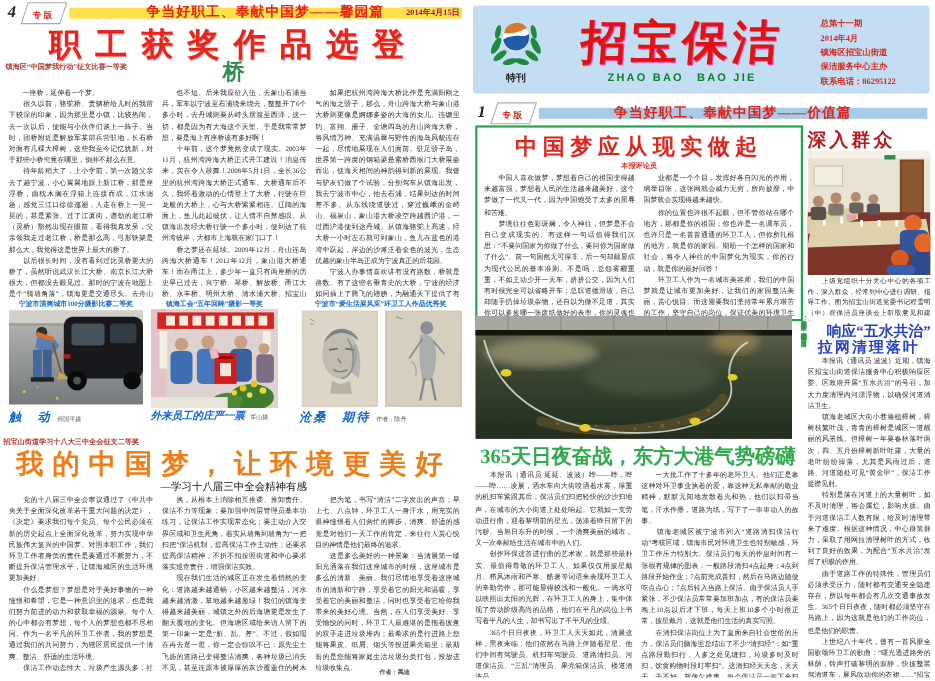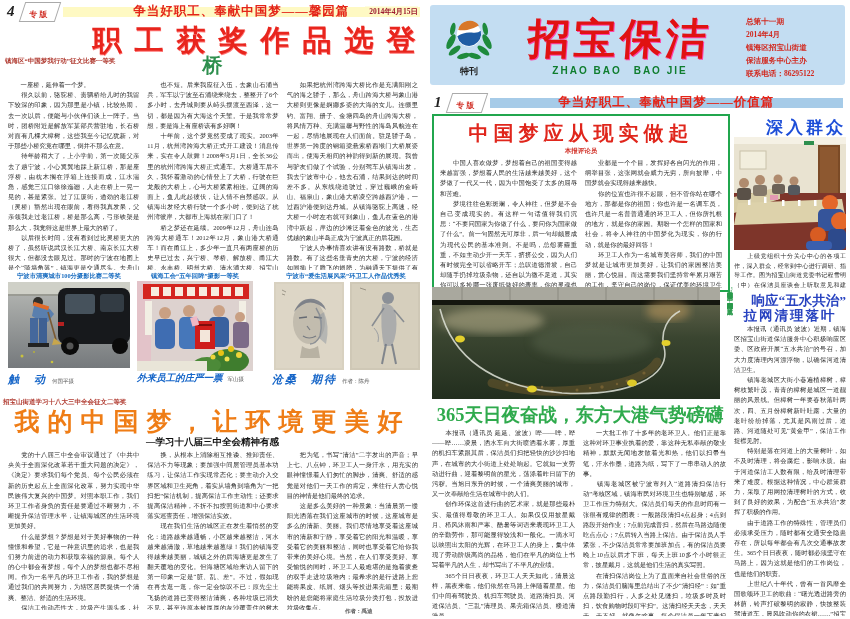--- a/index.html
+++ b/index.html
@@ -7,33 +7,33 @@
   .page{position:absolute;top:0;height:619px;background:#fff;}
   #pageL{left:0;width:425px;}
   #pageR{left:425px;width:425px;}
   .abs{position:absolute;}
   
   .kicker{position:absolute;display:flex;align-items:center;height:17px;}
   .pgnum{font-size:15px;font-weight:bold;font-style:italic;padding:0 3px;}
   .ptag{border:1px solid #aaa;transform:skewX(-18deg);padding:0 7px;margin-left:4px;background:#fff;}
   .ptag i{display:inline-block;transform:skewX(18deg);font-style:normal;font-size:8px;font-weight:bold;color:#d2332a;letter-spacing:2px;}
   .strip{flex:1;height:10px;margin-left:5px;position:relative;}
-  .strip.pink{background:#fef9c3;}
+  .strip.pink{background:#fde047;}
   .strip.blue{background:#a6cbe8;}
   .slogan{position:absolute;left:0;right:0;top:50%;transform:translateY(-53%);text-align:center;font-size:12.5px;font-weight:bold;color:#e42418;letter-spacing:1px;white-space:nowrap;}
   .kdate{position:absolute;right:2px;top:50%;transform:translateY(-55%);font-size:7.5px;font-weight:bold;color:#9c1a30;background:inherit;padding-left:4px;}
   
   .hl-red{font-size:29px;font-weight:bold;color:#e8251d;letter-spacing:13px;text-align:center;white-space:nowrap;text-shadow:.5px .5px 0 #f77;}
   .hl-orange{font-size:25px;font-weight:bold;color:#ef7d16;letter-spacing:8px;text-align:center;white-space:nowrap;}
   .hl-green-sm{font-size:20px;font-weight:bold;color:#2e8f4e;text-align:center;}
   .hl-365{font-size:18.5px;font-weight:bold;color:#2faa4d;text-align:center;white-space:nowrap;}
   .hl-ed{font-size:20px;font-weight:bold;color:#e0261c;letter-spacing:5px;text-align:center;white-space:nowrap;}
-  .hl-side{font-size:17px;font-weight:bold;color:#1d4ed8;text-align:right;letter-spacing:3px;}
+  .hl-side{font-size:17px;font-weight:bold;color:#b91c1c;text-align:left;letter-spacing:3px;}
   .hl-leaves{font-size:13.5px;font-weight:bold;color:#2742c0;text-align:center;white-space:nowrap;}
-  .subtitle{font-size:9.5px;font-weight:bold;text-align:center;color:#111;}
+  .subtitle{font-size:9.5px;font-weight:normal;text-align:center;color:#111;}
   .award-red{font-size:6.5px;font-weight:bold;color:#b03a30;}
   .award-blue{font-size:6.3px;font-weight:bold;color:#1a6dc0;text-align:center;}
   .byline-red{font-size:6.5px;font-weight:bold;color:#d2332a;text-align:center;}
   
   .t{font-size:6.3px;line-height:1.62;text-align:justify;color:#2a2a2a;white-space:pre-line;overflow:hidden;}
   .cols{display:flex;}
   .cols .col{flex:1;overflow:hidden;}
   .cols .col+.col{margin-left:8px;}
   
   .caprow{display:flex;align-items:baseline;}
@@ -57,21 +57,21 @@
 
   <div class="kicker" style="top:3px;left:4px;width:416px;">
     <span class="pgnum">4</span>
     <span class="ptag"><i>专版</i></span>
     <div class="strip pink">
       <span class="slogan">争当好职工、奉献中国梦——馨园篇</span>
       <span class="kdate">2014年4月15日</span>
     </div>
   </div>
 
-  <div class="abs hl-red" style="top:21px;left:0;width:425px;padding-left:48px;">职工获奖作品选登</div>
+  <div class="abs hl-red" style="top:21px;left:0;width:425px;">职工获奖作品选登</div>
 
   <div class="abs award-red" style="top:57px;left:5px;">镇海区“中国梦我行动”征文比赛一等奖</div>
 
   <div class="abs hl-green-sm" style="top:52px;left:0;width:425px;">桥</div>
 
   <div class="abs cols" style="top:80px;left:8px;width:410px;height:190px;">
     <div class="col t">　　一座桥，延伸着一个梦。
 　　很久以前，骆驼桥、贵驷桥给儿时的我留下较深的印象，因为那里是小镇，比较热闹，去一次以后，便能与小伙伴们谈上一阵子。当时，团桥附近是解放军某部兵营驻地，长石桥对面有几棵大樟树，这些我至今记忆犹新，对于那些小桥究竟在哪里，倒并不那么在意。
 　　待年龄稍大了，上小学前，第一次随父亲去了趟宁波，小心翼翼地踩上新江桥，那是座浮桥，由枕木搁在浮箱上连接而成，江水湍急，感觉三江口徐徐迤逦，人走在桥上一晃一晃的，甚是紧张。过了江厦街，遒劲的老江桥（灵桥）豁然出现在眼前，看得我真发呆，父亲领我走过老江桥，桥是那么高，弓形铁架是那么大，我觉得这是世界上最大的桥了。
 　　以后很长时间，没有看到过比灵桥更大的桥了，虽然听说武汉长江大桥、南京长江大桥很大，但都没去眼见过。那时的宁波在地图上是个“骑墙角落”，镇海更是交通尽头。去舟山必须从白峰摆渡到鸭蛋山，每每摆渡时，对面金塘岛上青天白墙清晰在目，但隔着海，只能遥望而过。从地图上看，宁波到上海直线并不远，但去一趟得乘一夜轮船，船票还相当难买，而坐火车从杭州绕过去距离</div>

